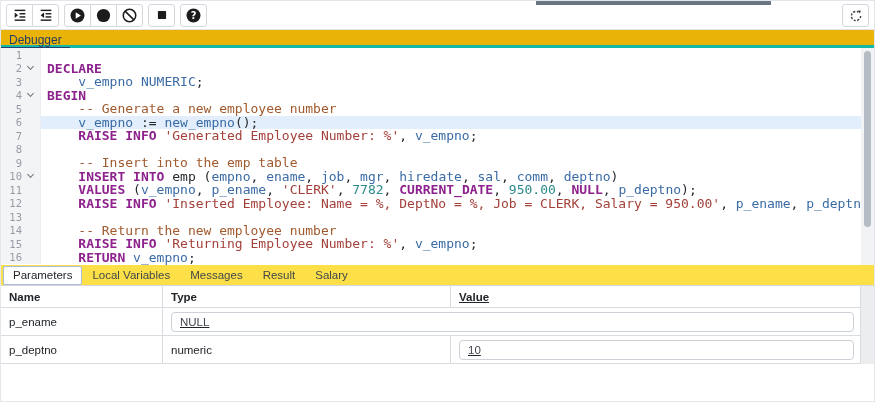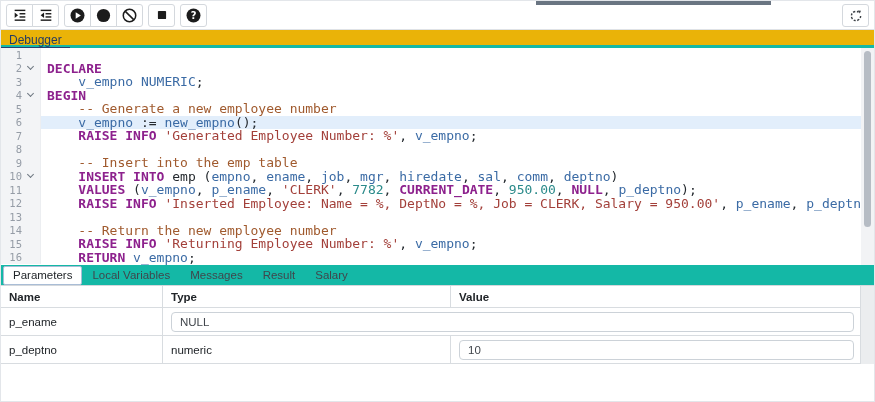--- a/index.html
+++ b/index.html
@@ -52,35 +52,35 @@
   .tk-str { color:#a3403a; }
   .tk-num { color:#2a8a8a; }
   .tk-com { color:#a05a2e;margin-top:12px; }
   .tk-pln { color:#24292e; }
   .ed-scroll-track { position:absolute; top:0; right:0; width:13px; height:100%;
                      background:#f2f3f5; }
   .ed-scroll-thumb { position:absolute; top:3px; right:3px; width:7px;
                      height:176px; background:#b6bcc4; border-radius:4px; }
 
   
-  .panel-tabs { height:21px; border-bottom:1px solid #d4d8dc; background:#14b8a6;
+  .panel-tabs { height:21px; border-bottom:1px solid #d4d8dc; background:#fde047;
                 display:flex; align-items:center; padding-left:2px; }
   .ptab { font-size:11.5px; color:#40464c; padding:2px 9px 3px 9px;
           border:1px solid transparent; cursor:pointer; white-space:nowrap; }
   .ptab.active { border:1px solid #a9bdd6; border-radius:2px; color:#212529;
                  background:#fff; }
 
   
   .ptable { position:relative; width:100%; }
   .prow { display:flex; border-bottom:1px solid #d8dce0; }
   .pcell { padding:0 8px; display:flex; align-items:center; font-size:11.5px;
            color:#212529; border-right:1px solid #d8dce0; }
   .col-0 { width:162px; flex:0 0 162px; }
   .col-1 { width:288px; flex:0 0 288px; }
-  .col-2 { flex:1; border-right:none; padding-right:20px; }
+  .col-2 { flex:1; border-right:none; padding-right:20px;text-decoration:underline; }
   .phead .pcell { font-weight:bold; height:21px; }
   .pbody .prow { height:28px; }
   .val-input { width:100%; height:20px; border:1px solid #ccd2d8;
                border-radius:4px; padding:0 8px; font-size:11.5px; color:#41464c;
                font-family:"Liberation Sans", sans-serif; background:#fff; }
   .ptable-scroll { position:absolute; top:0; right:0; width:14px; height:100%;
                    background:#ebedef; border-left:1px solid #d8dce0; }
 
   .icon-svg { display:block; }
 </style>

